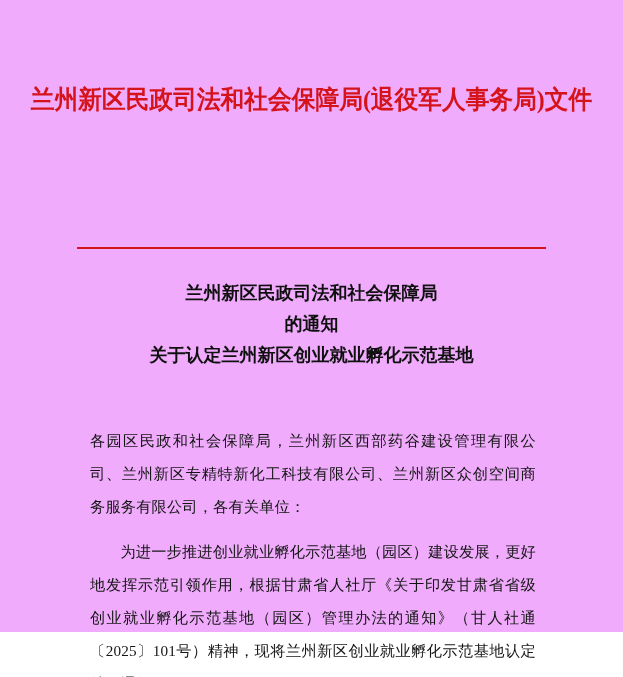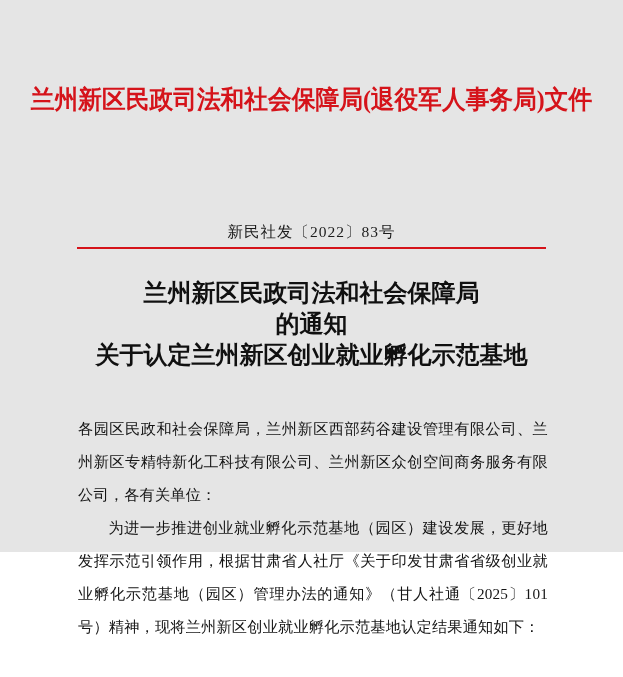--- a/index.html
+++ b/index.html
@@ -9,23 +9,23 @@
   body {
     width: 623px;
     height: 677px;
     background: #ffffff;
     font-family: "Liberation Serif", "DejaVu Serif", serif;
     overflow: hidden;
   }
   .page {
     position: relative;
     width: 623px;
-    height: 552px;
+    height: 632px;
     box-sizing: border-box;
-    background: #e5e5e5;
+    background: #f0abfc;
   }
   .masthead {
     position: absolute;
     top: 86px;
     left: 0;
     width: 623px;
     text-align: center;
   }
   .masthead-title {
     color: #d5131a;
@@ -59,60 +59,57 @@
     height: 2px;
     background: #d5131a;
   }
   .doc-title {
     position: absolute;
     top: 278px;
     left: 77px;
     width: 469px;
     text-align: center;
     font-weight: bold;
-    font-size: 24px;
+    font-size: 18px;
     color: #101010;
     line-height: 31px;
     font-family: "Liberation Serif", "DejaVu Serif", serif;
   }
   .doc-title div {
     white-space: nowrap;
   }
   .body-text {
     position: absolute;
     top: 412px;
     left: 78px;
     width: 470px;
     font-size: 15.2px;
     color: #141414;
     line-height: 33px;
     font-family: "Liberation Serif", "DejaVu Serif", serif;
     text-align: justify;
     text-justify: inter-ideograph;
   }
   .body-text p {
-    margin: 0;
+    margin: 12px;
     letter-spacing: 0.2px;
   }
   .body-text p.indent {
     text-indent: 2em;
   }
 </style>
 </head>
 <body>
 
 <div class="page">
 
   <div class="masthead">
     <div class="masthead-title">兰州新区民政司法和社会保障局(退役军人事务局)文件</div>
   </div>
 
-  <div class="docnum-wrap">
-    <span class="docnum">新民社发〔2022〕83号</span>
-  </div>
 
   <div class="red-rule"></div>
 
   <div class="doc-title">
     <div>兰州新区民政司法和社会保障局</div>
     <div>的通知</div>
     <div>关于认定兰州新区创业就业孵化示范基地</div>
   </div>
 
   <div class="body-text">

